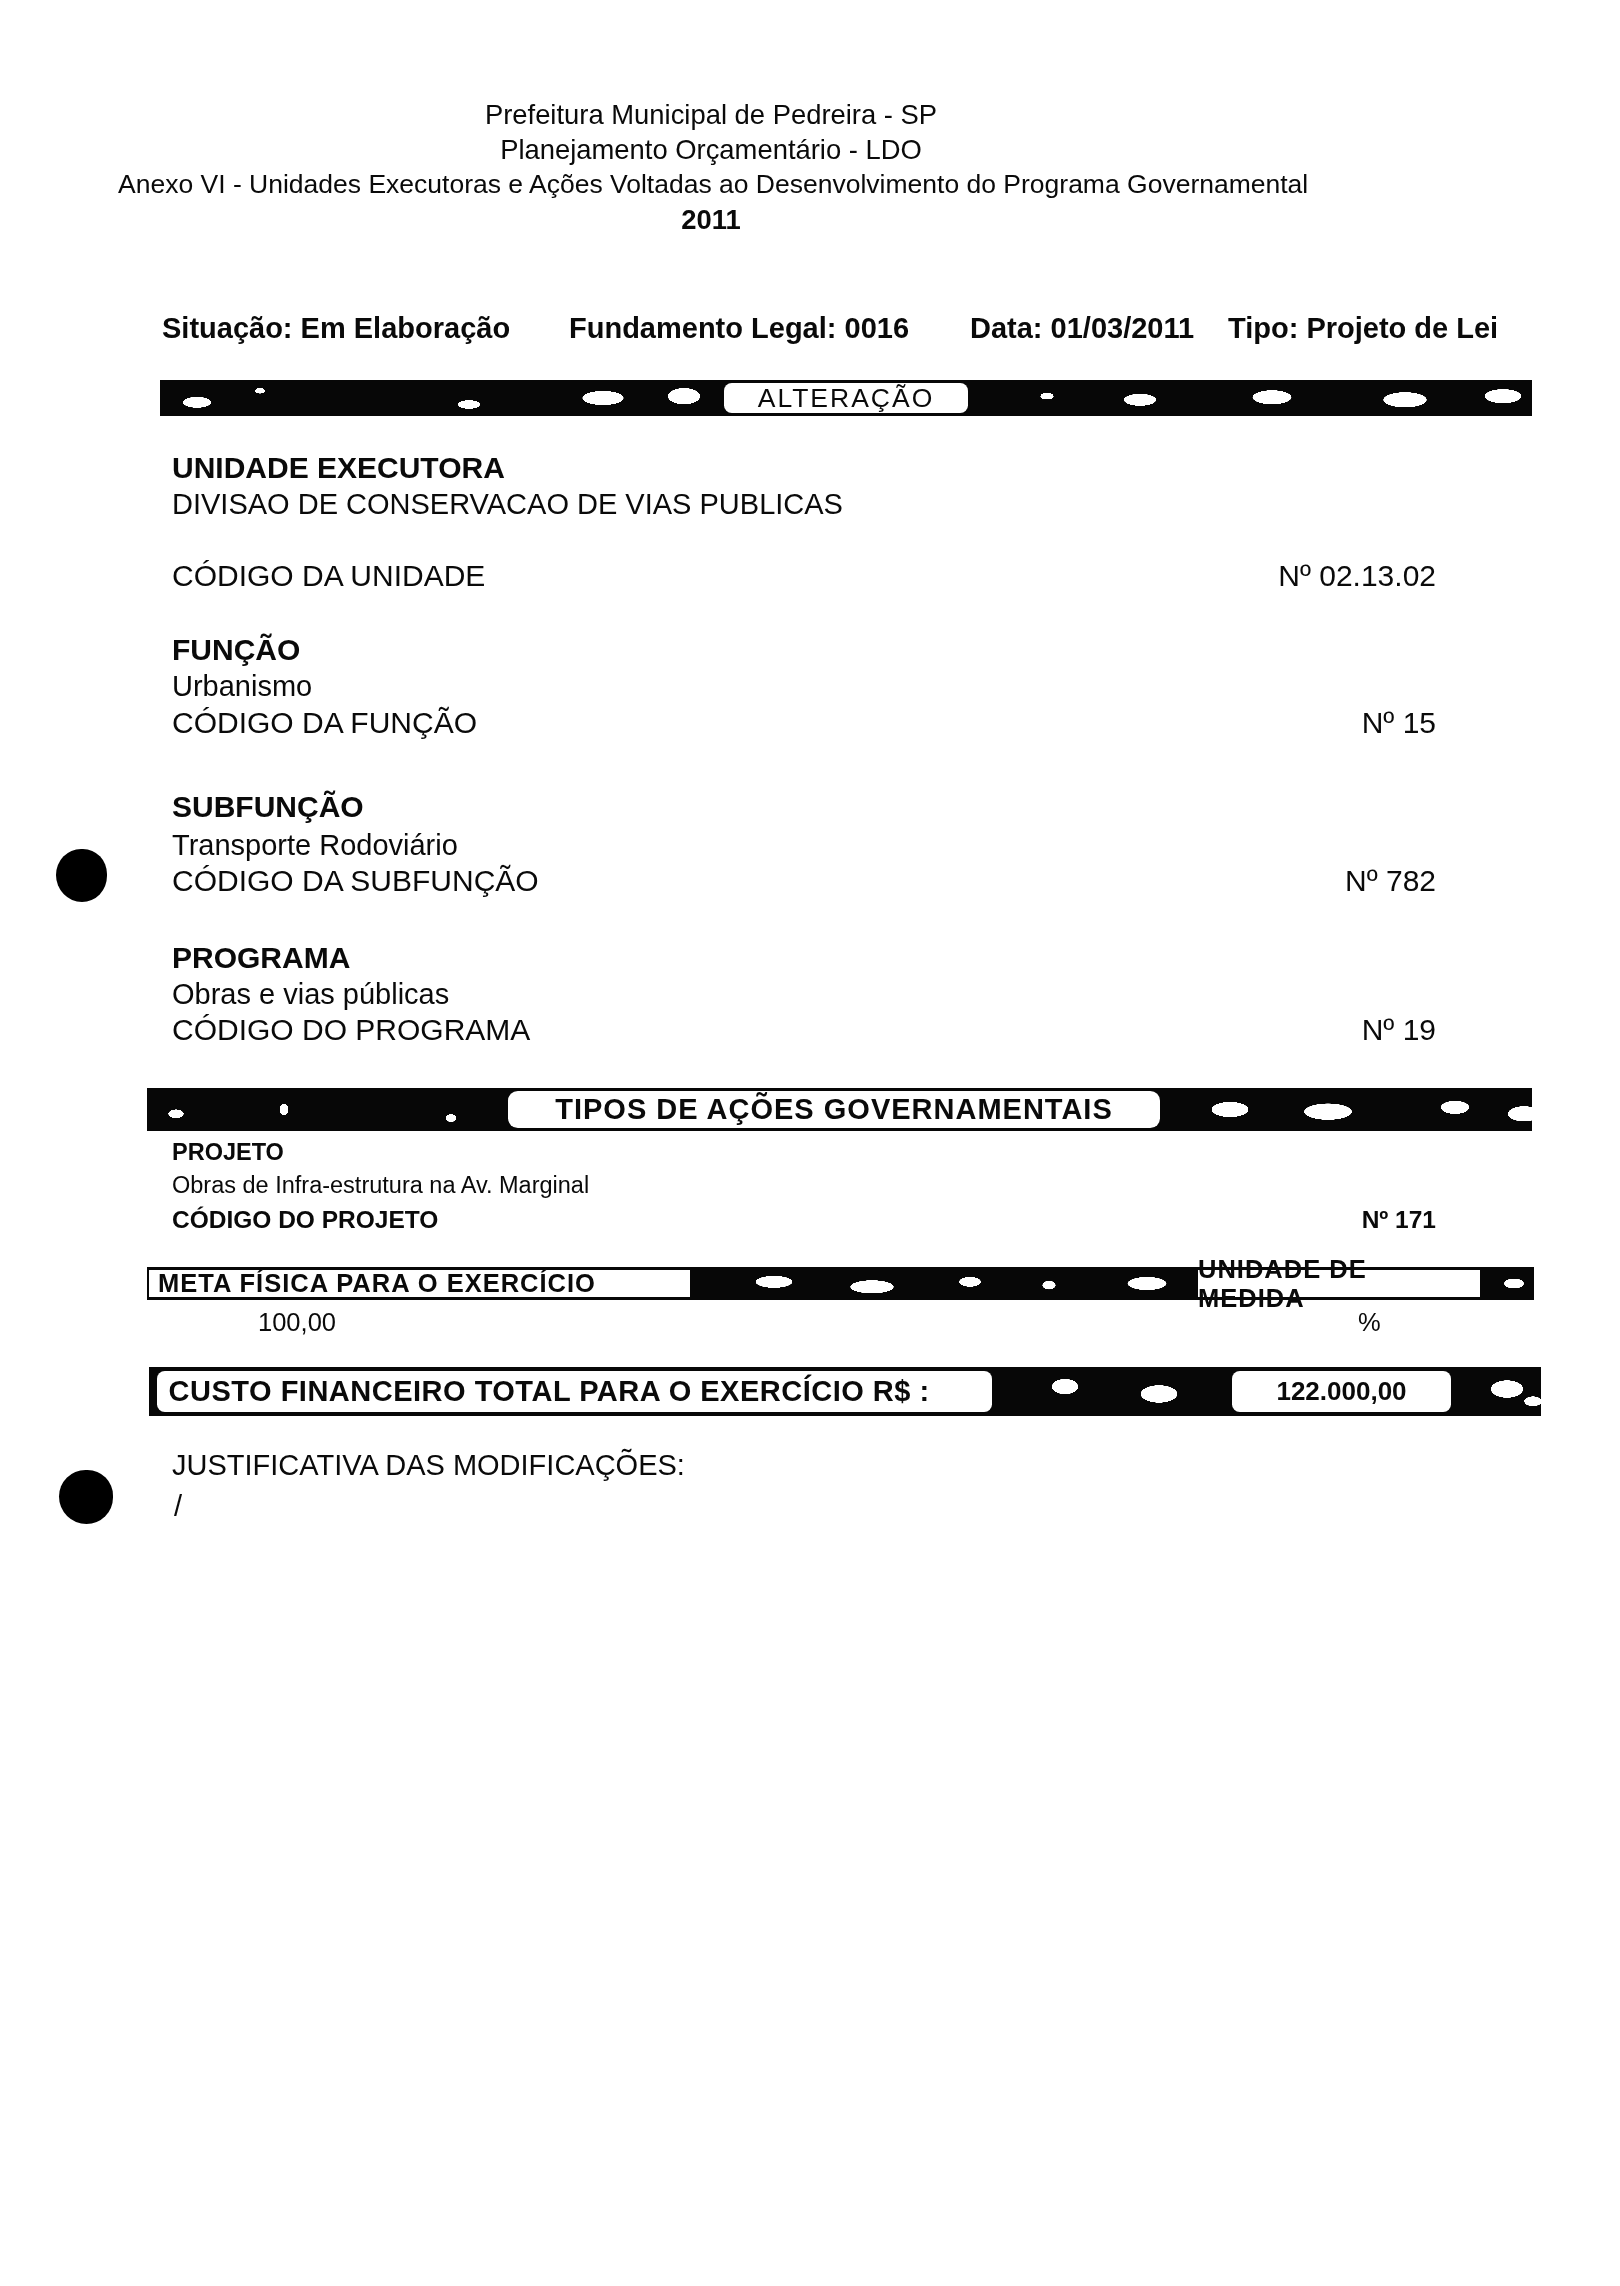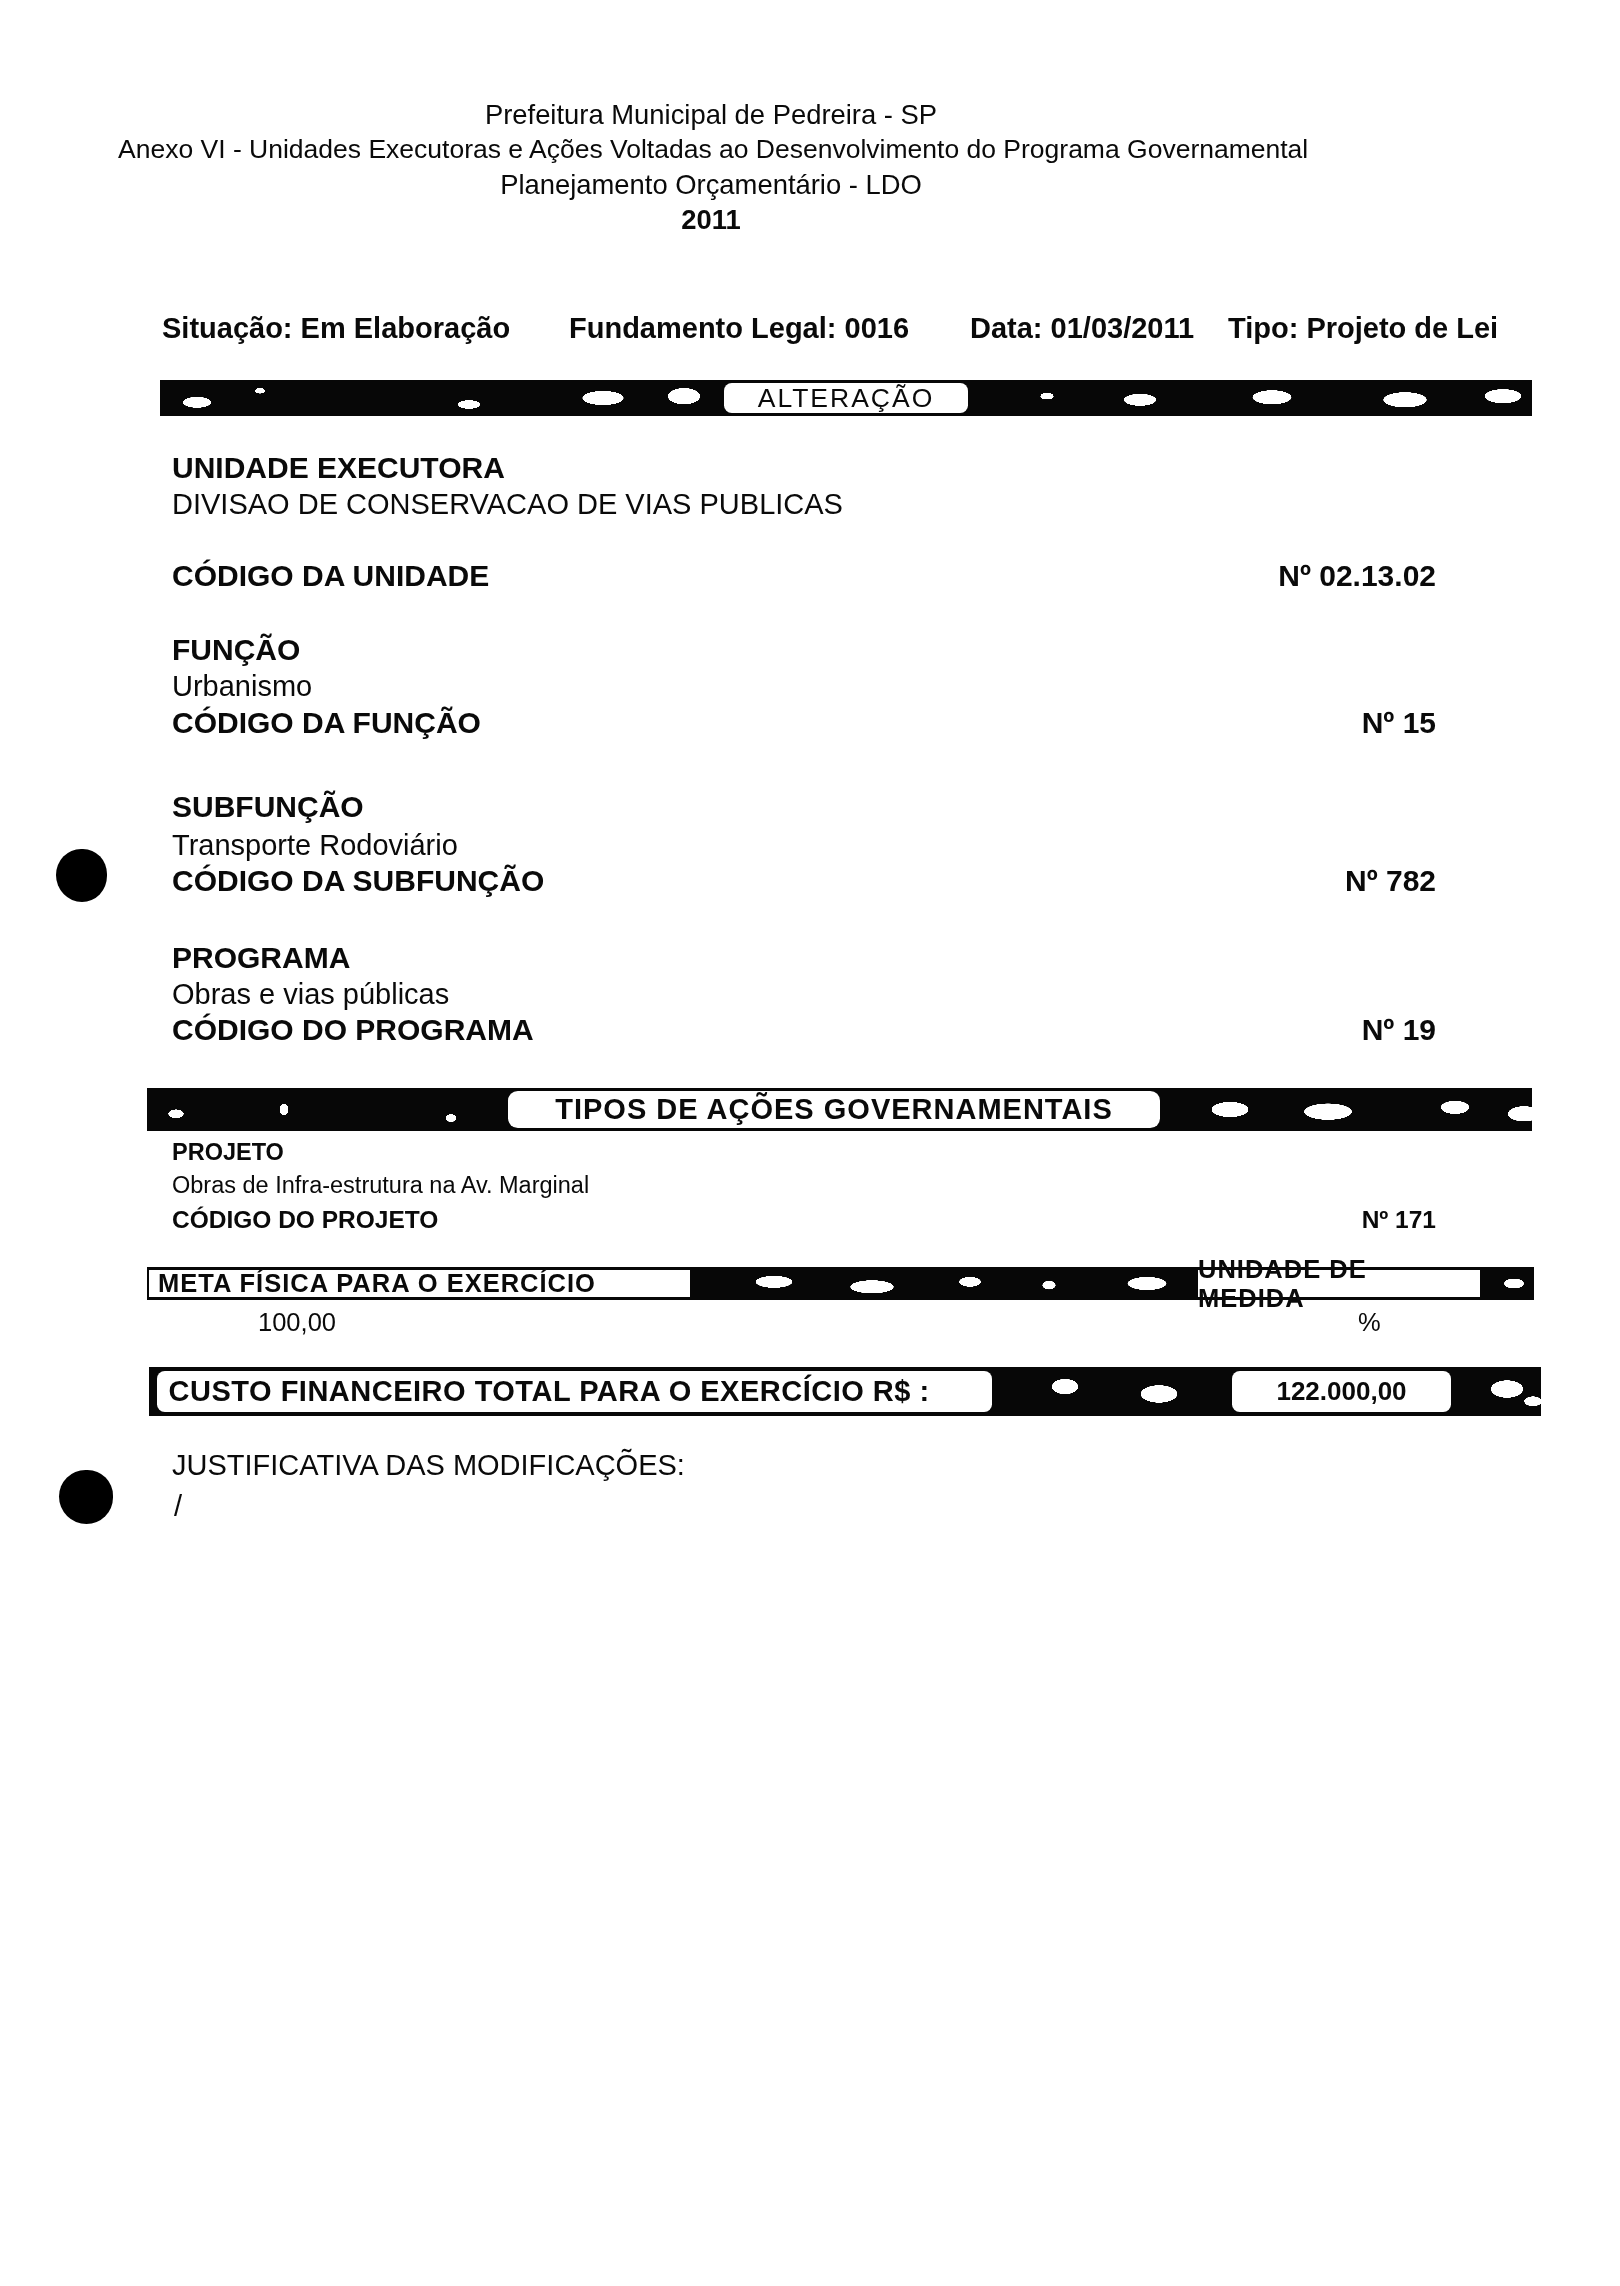--- a/index.html
+++ b/index.html
@@ -109,42 +109,42 @@
     position:absolute;left:1083px;top:3.9px;bottom:3.9px;width:219px;background:#fff;
     border-radius:7.8px;display:flex;align-items:center;justify-content:center;
     font-size:26px;font-weight:700;
   }
 
   
   .sec-title{left:172px;font-size:30px;font-weight:700;white-space:nowrap;}
   .sec-value{left:172px;font-size:29px;font-weight:400;white-space:nowrap;}
   .code-row{
     left:172px;width:1264px;display:flex;justify-content:space-between;
-    font-size:30px;font-weight:700;white-space:nowrap;
+    font-size:30px;font-weight:400;white-space:nowrap;
   }
   .small-title{left:172px;font-size:23.5px;font-weight:700;white-space:nowrap;}
   .small-value{left:172px;font-size:23.5px;font-weight:400;white-space:nowrap;}
   .code-row-small{
     left:172px;width:1264px;display:flex;justify-content:space-between;
     font-size:24.5px;font-weight:700;white-space:nowrap;
   }
   .meta-val{font-size:25.5px;font-weight:400;white-space:nowrap;}
   .justif{left:172px;font-size:29px;font-weight:400;white-space:nowrap;}
 
   .punch-hole{background:#000;border-radius:50% 48% 50% 52%;}
 </style>
 </head>
 <body>
 
 <div class="page">
 
   <div class="abs header-block">
     <div class="nowrap">Prefeitura Municipal de Pedreira - SP</div>
+    <div class="nowrap">Planejamento Orçamentário - LDO</div>
     <div class="nowrap anexo">Anexo VI - Unidades Executoras e Ações Voltadas ao Desenvolvimento do Programa Governamental</div>
-    <div class="nowrap">Planejamento Orçamentário - LDO</div>
     <div class="year">2011</div>
   </div>
 
   <div class="abs status-item" style="left:162px">Situação: Em Elaboração</div>
   <div class="abs status-item" style="left:569px">Fundamento Legal: 0016</div>
   <div class="abs status-item" style="left:970px">Data: 01/03/2011</div>
   <div class="abs status-item" style="left:1228px">Tipo: Projeto de Lei</div>
 
   <div class="abs scanbar speck-alteracao bar-alteracao">
     <div class="alteracao-pill">ALTERAÇÃO</div>

